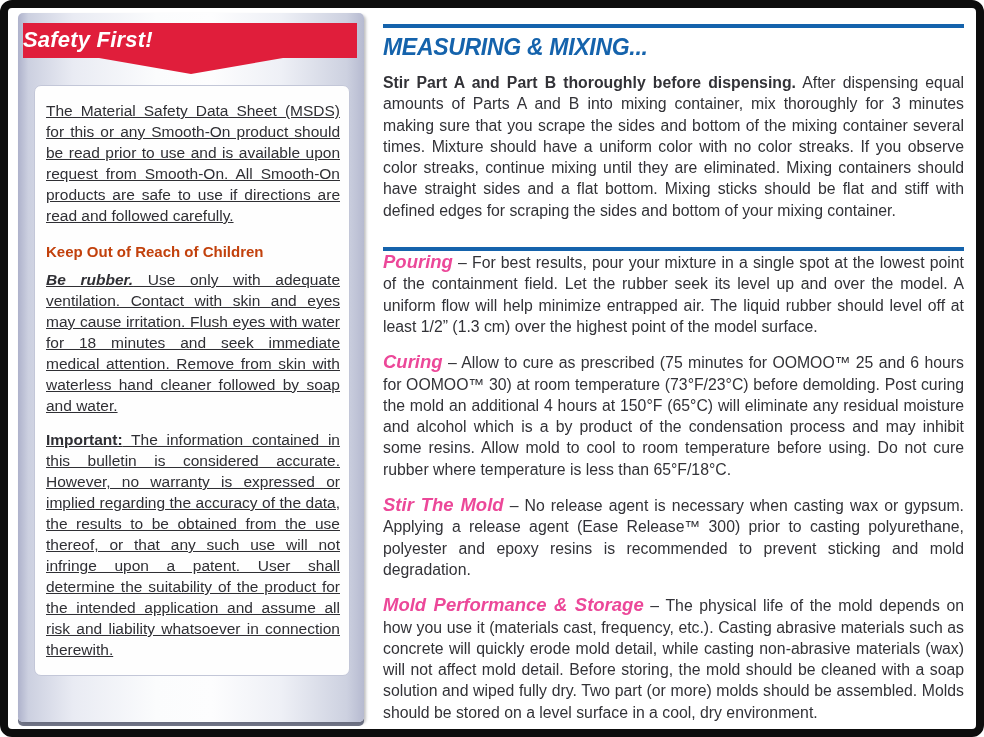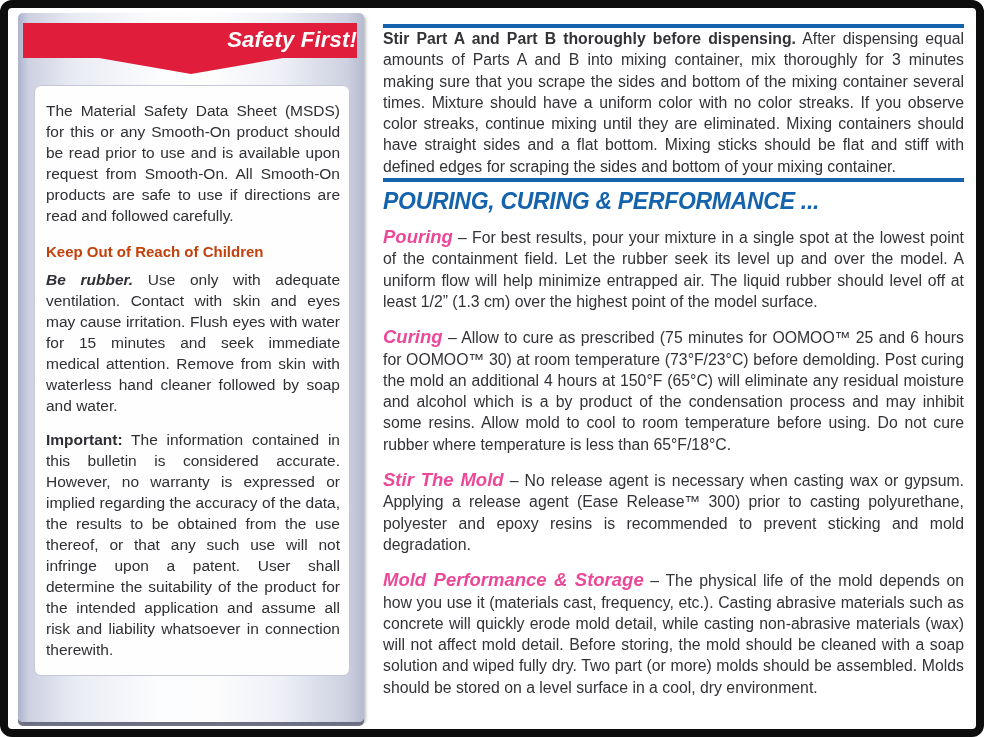--- a/index.html
+++ b/index.html
@@ -25,40 +25,40 @@
       #fdfdfe 56%, #eef0f6 76%, #cdd1e0 95%, #b6bad0 100%);
     border-radius: 5px;
     box-shadow: 0 4px 0 rgba(88, 93, 114, 0.85), 2px 2px 3px rgba(0,0,0,0.25);
   }
   .banner {
     position: absolute; left: 5px; top: 10px; right: 7px; height: 35px;
     background: #e01e3b;
   }
   .banner-text {
     color: #ffffff; font-weight: bold; font-style: italic;
-    font-size: 22px; text-align: right; line-height: 34px;
+    font-size: 22px; text-align: left; line-height: 34px;
     letter-spacing: 0.2px;
   }
   .chevron {
     position: absolute; left: 50%; top: 45px; width: 184px; height: 16px;
     transform: translateX(-50%);
     background: #e01e3b;
     clip-path: polygon(0 0, 100% 0, 50% 100%);
   }
   .sidebar-box {
     position: absolute; left: 16px; top: 72px; width: 316px; height: 591px;
     background: #fefefe;
     border: 1px solid #c3c7d8;
     border-radius: 7px;
     padding: 14px 9px 0 11px;
     overflow: hidden;
   }
   .side-p {
     font-size: 15.5px; line-height: 21px; color: #2f2f34;
-    text-align: justify; margin: 0 0 13px 0;
+    text-align: justify; margin: 0 0 13px 0; text-decoration: underline;
   }
   .side-h {
     font-size: 15px; font-weight: bold; color: #c2410c;
     margin: 17px 0 9px 0;
   }
   .bi { font-weight: bold; font-style: italic; }
   .bd { font-weight: bold; }
 
   
   .main {
@@ -68,55 +68,55 @@
     height: 4px; background: #1563ac; border: 0; margin: 0;
   }
   .h1 {
     color: #1563ac; font-size: 23px; font-weight: bold; font-style: italic;
     margin: 6px 0 11px 0; letter-spacing: -0.3px;
   }
   .mp {
     font-size: 15.8px; line-height: 21.3px; color: #323237;
     text-align: justify; margin: 0 0 14px 0;
   }
-  .mp.last-of-section { margin-bottom: 1px; }
+  .mp.last-of-section { margin-bottom: 26px; }
   .runlead {
     font-size: 18.5px; font-weight: bold; font-style: italic; color: #ec4899;
   }
 </style>
 </head>
 <body>
 
 <div class="frame">
 
   <div class="sidebar">
     <div class="banner">
       <div class="banner-text">Safety First!</div>
     </div>
     <div class="chevron"></div>
 
     <div class="sidebar-box">
       <p class="side-p">The Material Safety Data Sheet (MSDS) for this or any Smooth-On product should be read prior to use and is available upon request from Smooth-On.  All Smooth-On products are safe to use if directions are read and followed carefully.</p>
 
       <div class="side-h">Keep Out of Reach of Children</div>
 
-      <p class="side-p"><span class="bi">Be rubber.</span><span> Use only with adequate ventilation.  Contact with skin and eyes may cause irritation.   Flush eyes with water for 15 minutes and seek immediate medical attention.  Remove from skin with waterless hand cleaner followed by soap and water.</span></p>
+      <p class="side-p"><span class="bi">Be rubber.</span><span> Use only with adequate ventilation.  Contact with skin and eyes may cause irritation.   Flush eyes with water for 18 minutes and seek immediate medical attention.  Remove from skin with waterless hand cleaner followed by soap and water.</span></p>
 
       <p class="side-p"><span class="bd">Important:</span><span> The information contained in this bulletin is considered accurate. However, no warranty is expressed or implied regarding the accuracy of the data, the results to be obtained from the use thereof, or that any such use will not infringe upon a patent.  User shall determine the suitability of the product for the intended application and assume all risk and liability whatsoever in connection therewith.</span></p>
     </div>
   </div>
 
   <div class="main">
 
     <hr class="rule">
+    <div class="h1">MEASURING &amp; MIXING...</div>
 
     <p class="mp last-of-section"><span class="bd">Stir Part A and Part B thoroughly before dispensing.</span><span> After dispensing equal amounts of Parts A and B into mixing container, mix thoroughly for 3 minutes making sure that you scrape the sides and bottom of the mixing container several times.  Mixture should have a uniform color with no color streaks.  If you observe color streaks, continue mixing until they are eliminated.  Mixing containers should have straight sides and a flat bottom.  Mixing sticks should be flat and stiff with defined edges for scraping the sides and bottom of your mixing container.</span></p>
 
     <hr class="rule">
-    <div class="h1">POURING, CURING &amp; PERFORMANCE ...</div>
 
     <p class="mp"><span class="runlead">Pouring</span><span> – For best results, pour your mixture in a single spot at the lowest point of the containment field. Let the rubber seek its level up and over the model. A uniform flow will help minimize entrapped air. The liquid rubber should level off at least 1/2” (1.3 cm) over the highest point of the model surface.</span></p>
 
     <p class="mp"><span class="runlead">Curing</span><span> – Allow to cure as prescribed (75 minutes for OOMOO™ 25 and 6 hours for OOMOO™ 30) at room temperature (73°F/23°C) before demolding. Post curing the mold an additional 4 hours at 150°F (65°C) will eliminate any residual moisture and alcohol which is a by product of the condensation process and may inhibit some resins. Allow mold to cool to room temperature before using. Do not cure rubber where temperature is less than 65°F/18°C.</span></p>
 
     <p class="mp"><span class="runlead">Stir The Mold</span><span> – No release agent is necessary when casting wax or gypsum. Applying a release agent (Ease Release™ 300) prior to casting polyurethane, polyester and epoxy resins is recommended to prevent sticking and mold degradation.</span></p>
 
     <p class="mp"><span class="runlead">Mold Performance &amp; Storage</span><span> – The physical life of the mold depends on how you use it (materials cast, frequency, etc.). Casting abrasive materials such as concrete will quickly erode mold detail, while casting non-abrasive materials (wax) will not affect mold detail. Before storing, the mold should be cleaned with a soap solution and wiped fully dry. Two part (or more) molds should be assembled. Molds should be stored on a level surface in a cool, dry environment.</span></p>
 
   </div>

